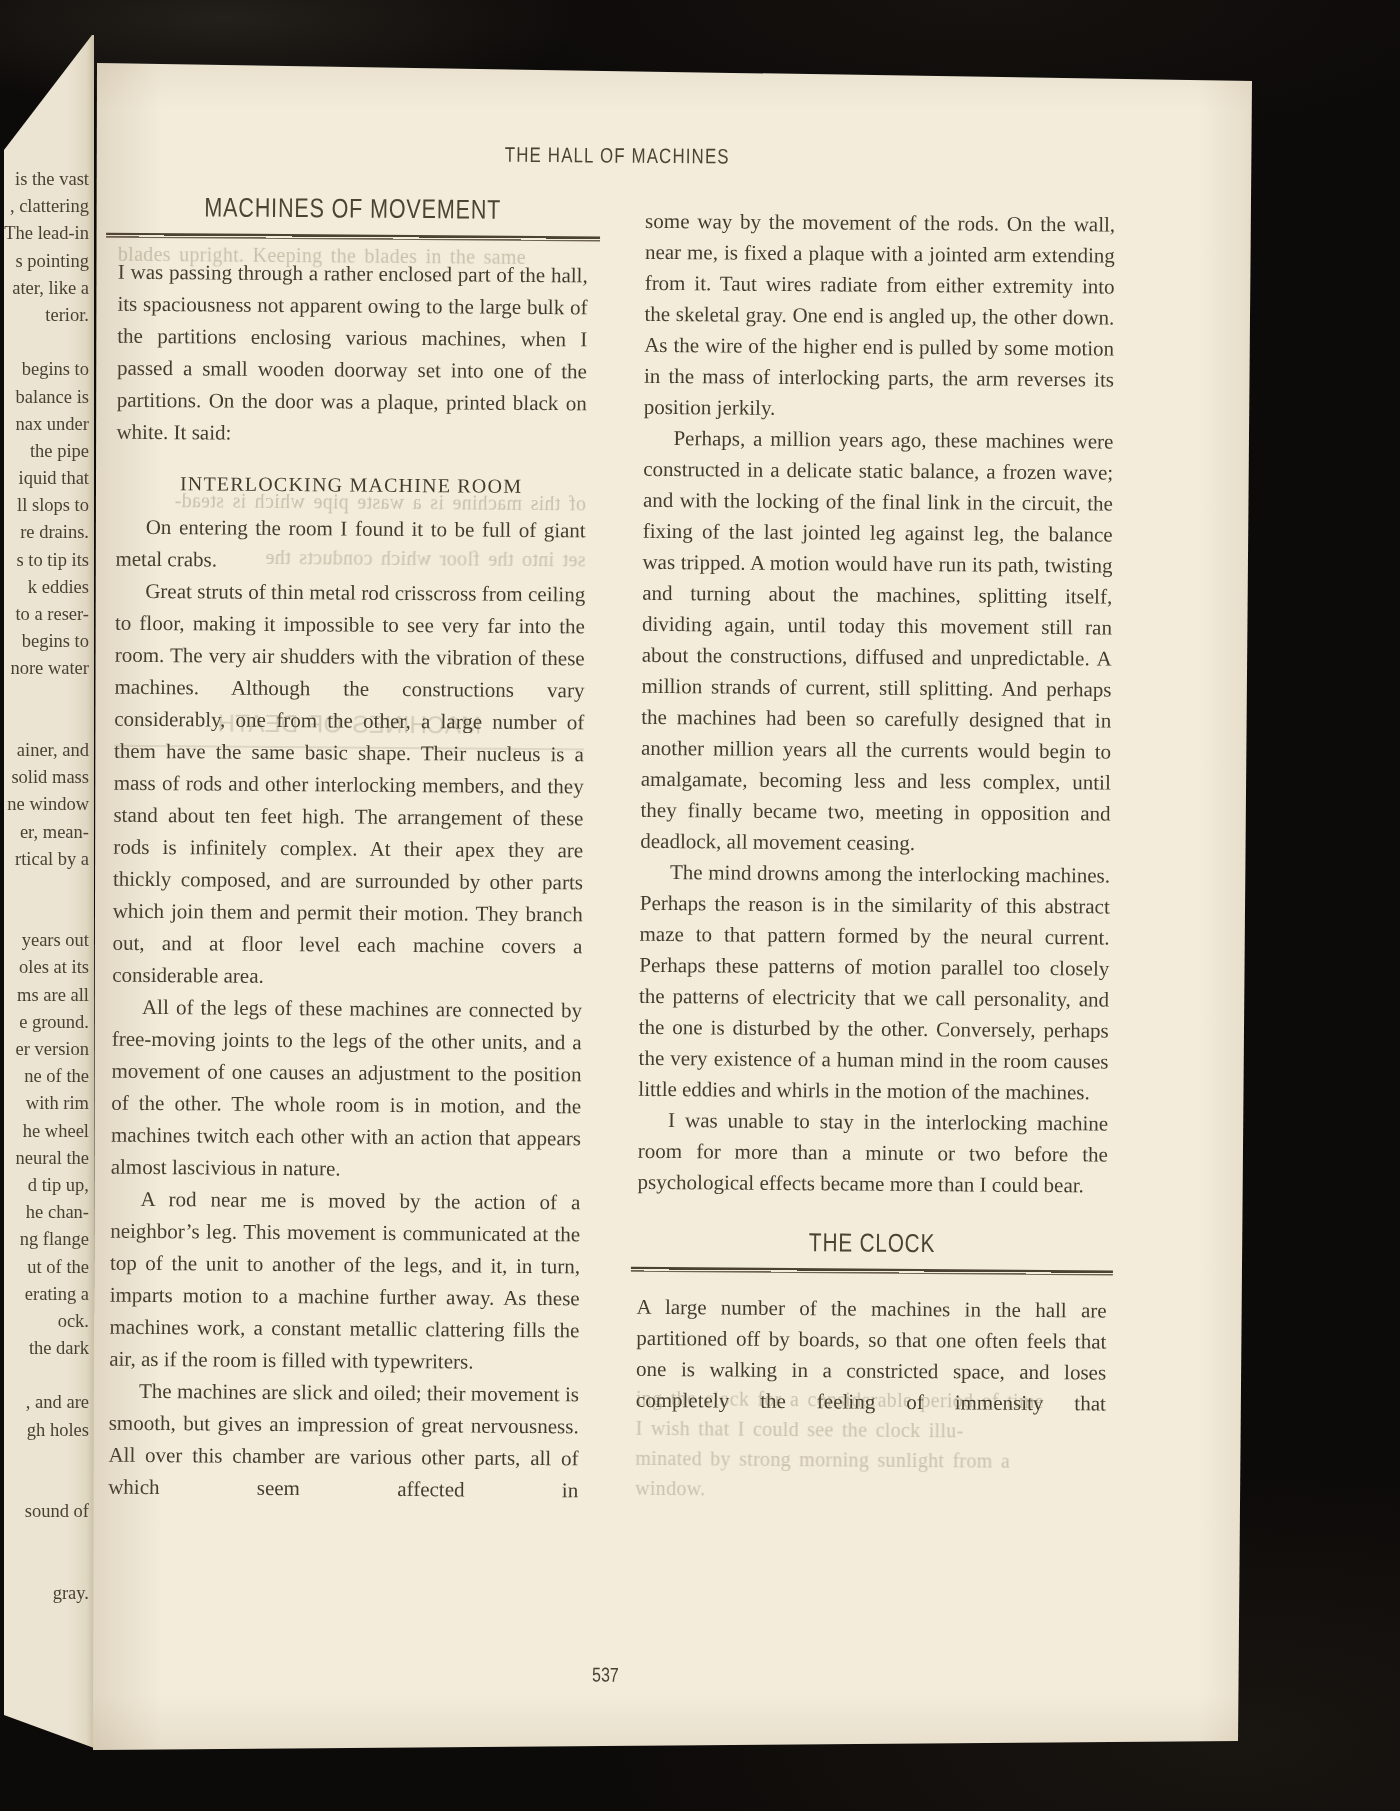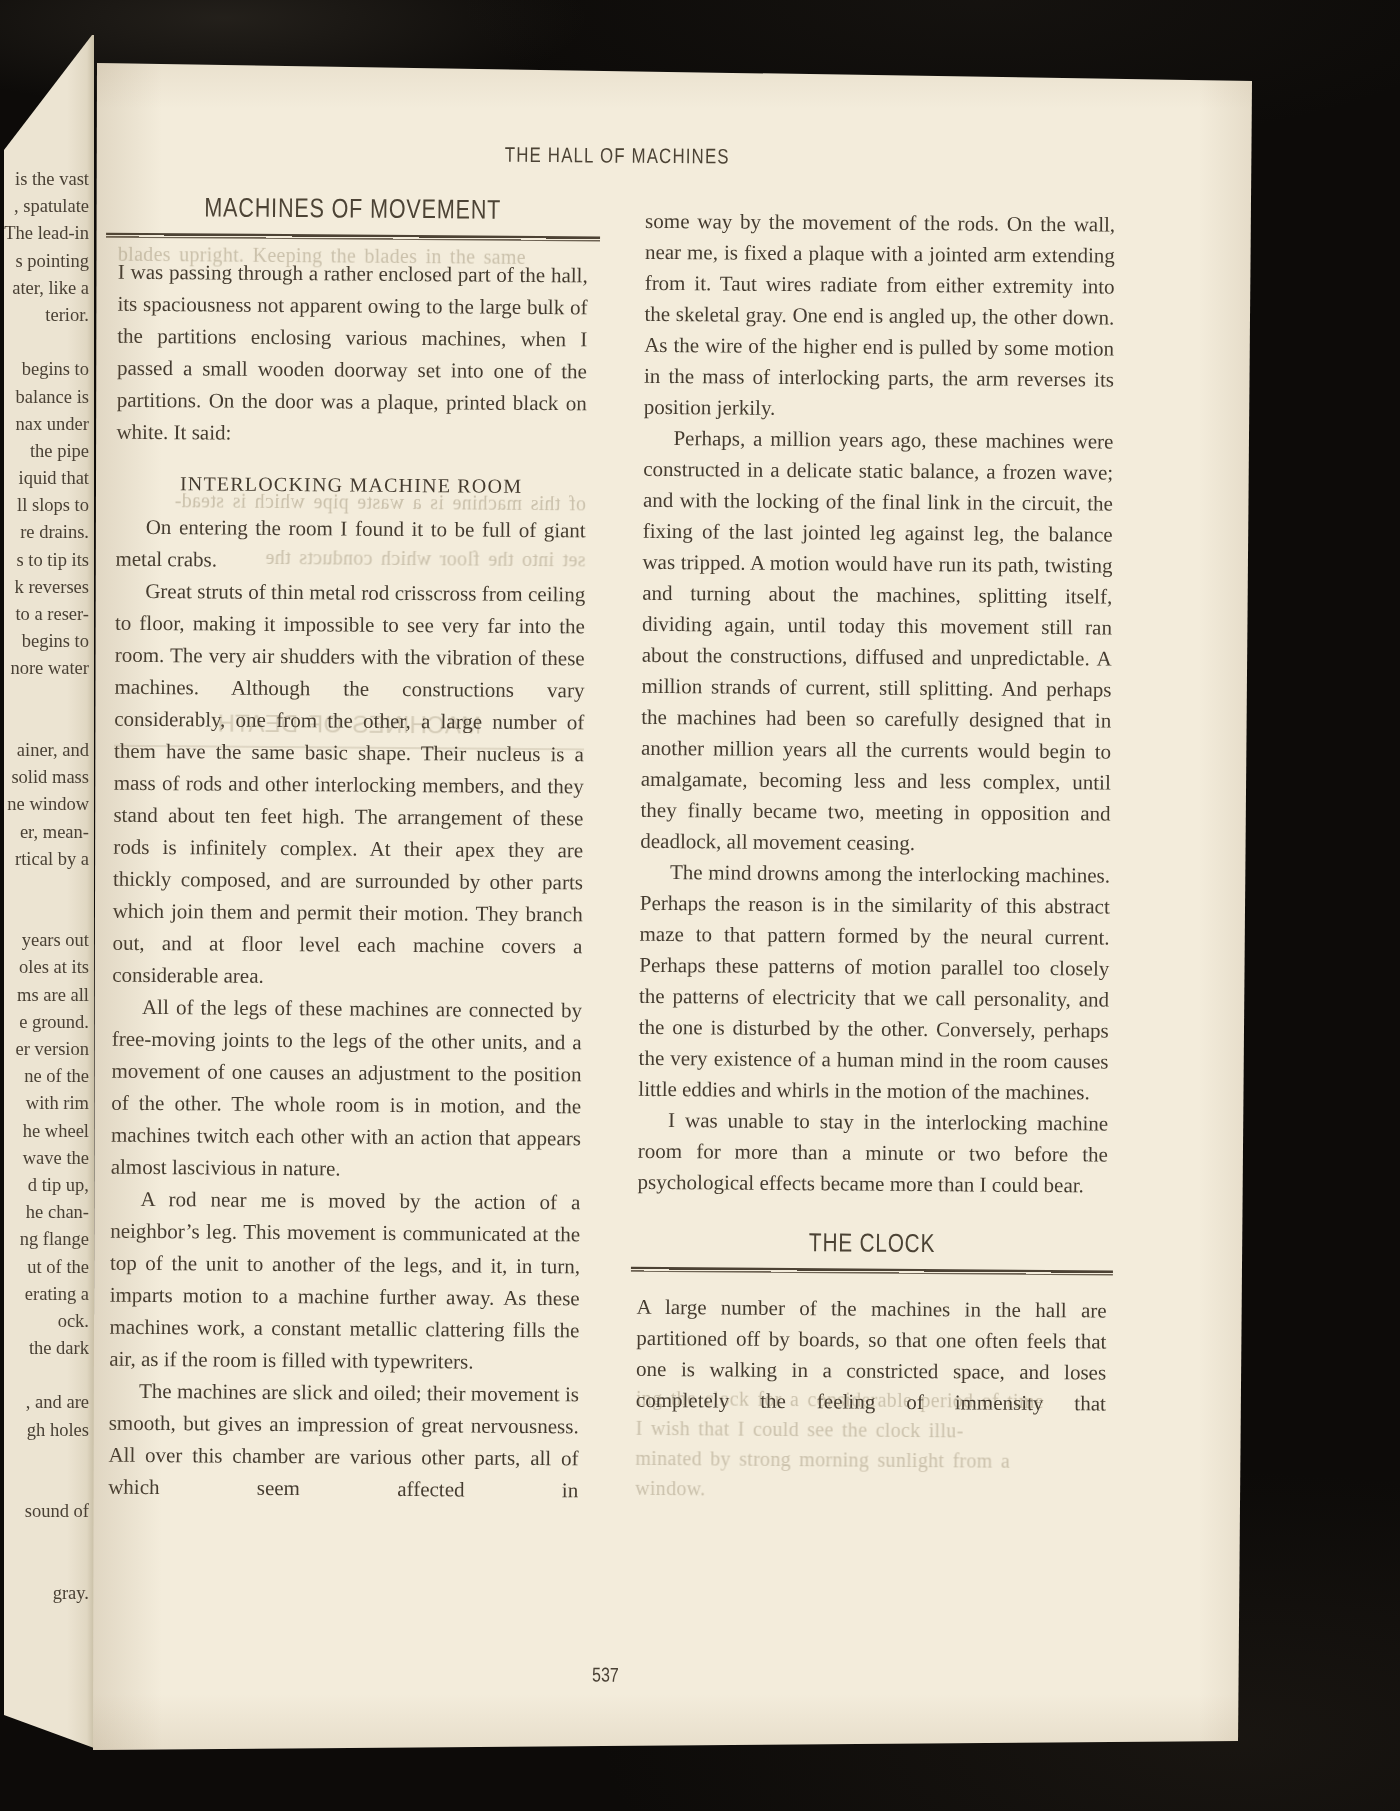--- a/index.html
+++ b/index.html
@@ -101,56 +101,56 @@
   }
 </style>
 </head>
 <body>
 
 <div class="canvas">
 
   <div class="strip">
     <div class="strip-inner" id="strip-lines">
         <div class="strip-line">is the vast</div>
-        <div class="strip-line">, spatulate</div>
+        <div class="strip-line">, clattering</div>
         <div class="strip-line">The lead-in</div>
         <div class="strip-line">s pointing</div>
         <div class="strip-line">ater, like a</div>
         <div class="strip-line">terior.</div>
         <div class="strip-line">&nbsp;</div>
         <div class="strip-line">begins to</div>
         <div class="strip-line">balance is</div>
         <div class="strip-line">nax under</div>
         <div class="strip-line">the pipe</div>
         <div class="strip-line">iquid that</div>
         <div class="strip-line">ll slops to</div>
         <div class="strip-line">re drains.</div>
         <div class="strip-line">s to tip its</div>
-        <div class="strip-line">k reverses</div>
+        <div class="strip-line">k eddies</div>
         <div class="strip-line">to a reser-</div>
         <div class="strip-line">begins to</div>
         <div class="strip-line">nore water</div>
         <div class="strip-line">&nbsp;</div>
         <div class="strip-line">&nbsp;</div>
         <div class="strip-line">ainer, and</div>
         <div class="strip-line">solid mass</div>
         <div class="strip-line">ne window</div>
         <div class="strip-line">er, mean-</div>
         <div class="strip-line">rtical by a</div>
         <div class="strip-line">&nbsp;</div>
         <div class="strip-line">&nbsp;</div>
         <div class="strip-line">years out</div>
         <div class="strip-line">oles at its</div>
         <div class="strip-line">ms are all</div>
         <div class="strip-line">e ground.</div>
         <div class="strip-line">er version</div>
         <div class="strip-line">ne of the</div>
         <div class="strip-line">with rim</div>
         <div class="strip-line">he wheel</div>
-        <div class="strip-line">wave the</div>
+        <div class="strip-line">neural the</div>
         <div class="strip-line">d tip up,</div>
         <div class="strip-line">he chan-</div>
         <div class="strip-line">ng flange</div>
         <div class="strip-line">ut of the</div>
         <div class="strip-line">erating a</div>
         <div class="strip-line">ock.</div>
         <div class="strip-line">the dark</div>
         <div class="strip-line">&nbsp;</div>
         <div class="strip-line">, and are</div>
         <div class="strip-line">gh holes</div>

